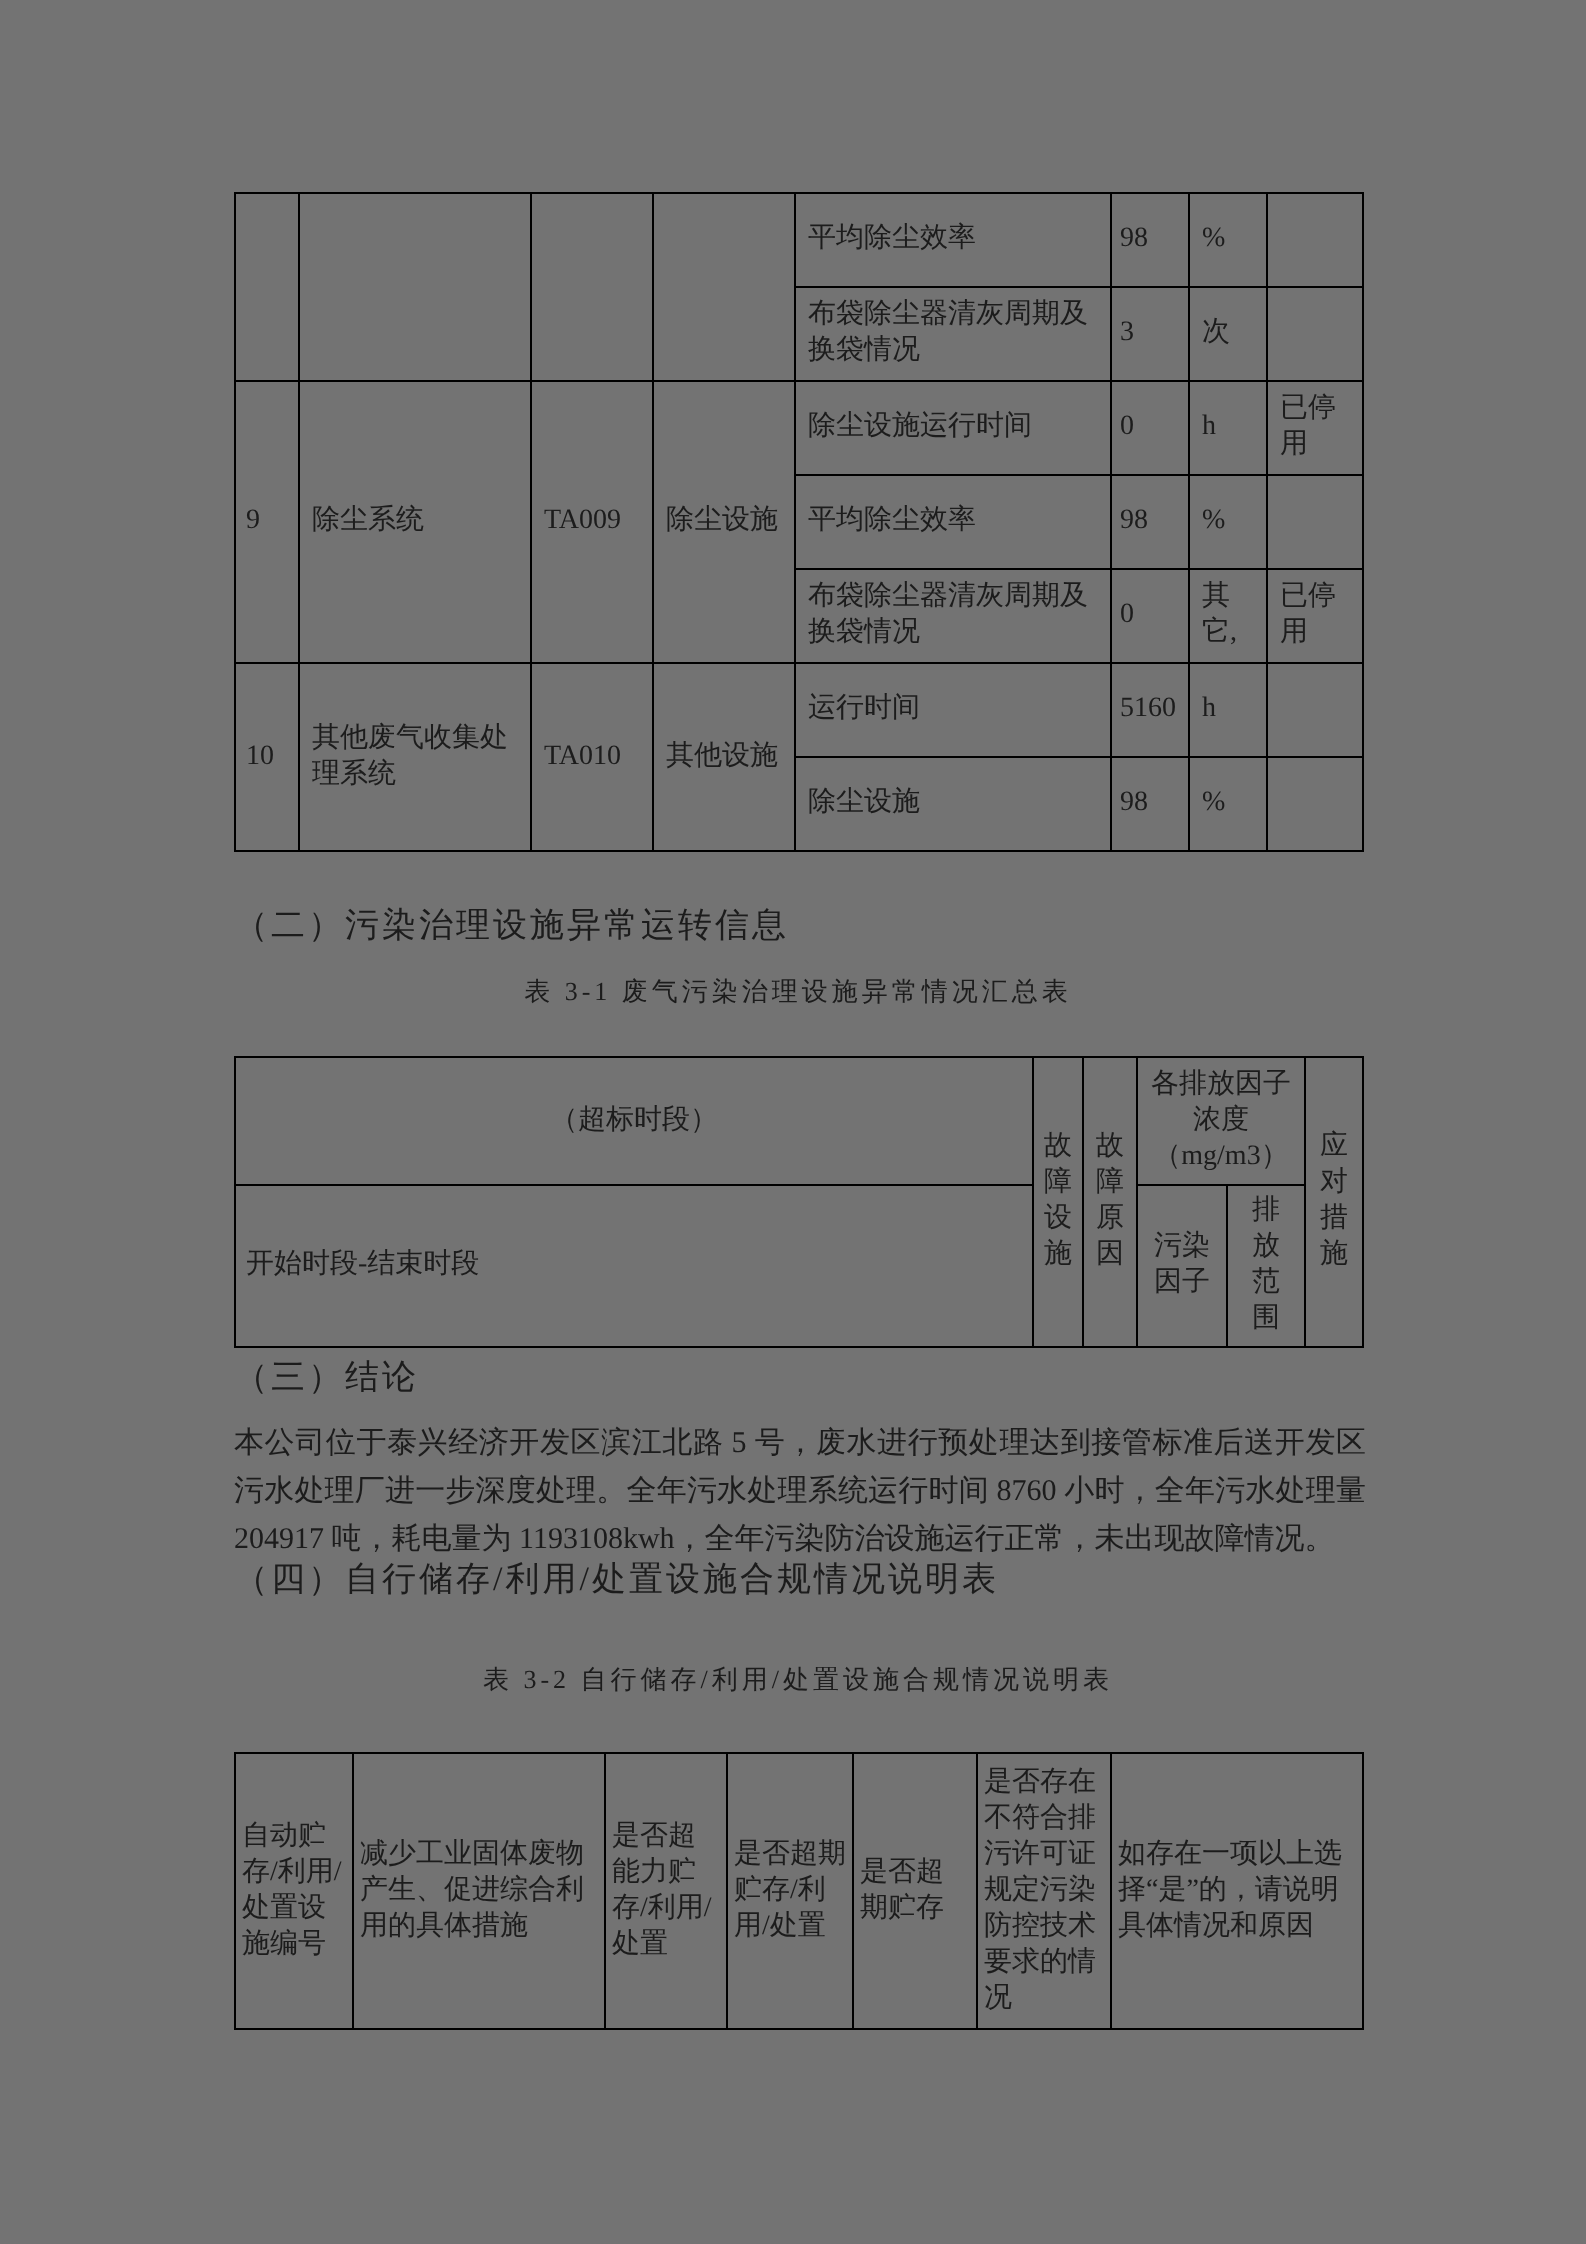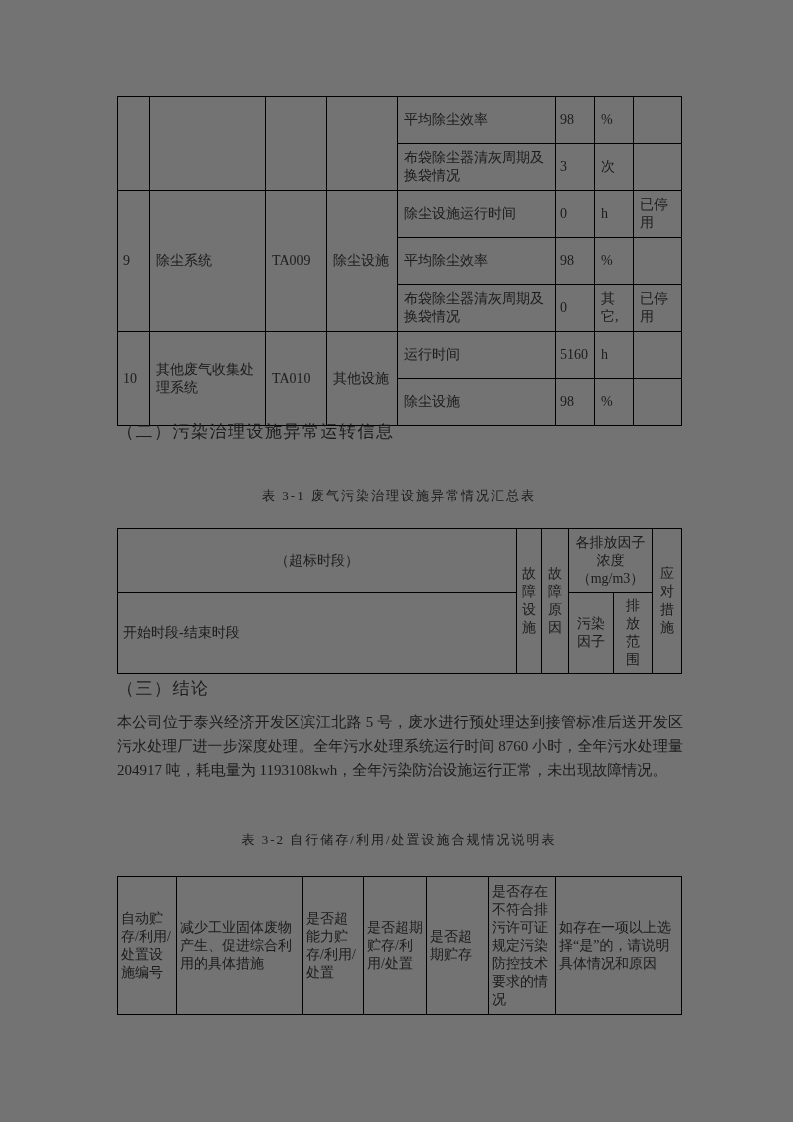--- a/index.html
+++ b/index.html
@@ -59,21 +59,21 @@
   }
   .caption {
     position: absolute;
     left: 117px;
     width: 564px;
     text-align: center;
     font-size: 13px;
     letter-spacing: 2px;
     white-space: nowrap;
   }
-  #heading-2 { top: 420px; }
+  #heading-2 { top: 451px; }
   #caption-31 { top: 487px; }
   #heading-3 { top: 677px; }
   #paragraph-conclusion {
     position: absolute;
     left: 117px;
     top: 710px;
     width: 566px;
     font-size: 15px;
     line-height: 24px;
     text-align: justify;
@@ -182,20 +182,21 @@
       <td class="period-bottom">开始时段-结束时段</td>
       <td class="pollutant">污染因子</td>
       <td class="vcol4">排放范围</td>
     </tr>
   </tbody>
     </table>
 
   <div class="heading" id="heading-3">（三）结论</div>
   <div id="paragraph-conclusion">本公司位于泰兴经济开发区滨江北路 5 号，废水进行预处理达到接管标准后送开发区污水处理厂进一步深度处理。全年污水处理系统运行时间 8760 小时，全年污水处理量 204917 吨，耗电量为 1193108kwh，全年污染防治设施运行正常，未出现故障情况。</div>
 
+  <div class="heading" id="heading-4">（四）自行储存/利用/处置设施合规情况说明表</div>
 
   <div class="caption" id="caption-32">表 3-2 自行储存/利用/处置设施合规情况说明表</div>
 
   <table id="table32">
     <colgroup>
       <col style="width:59px">
         <col style="width:126px">
         <col style="width:61px">
         <col style="width:63px">
       <col style="width:62px">

